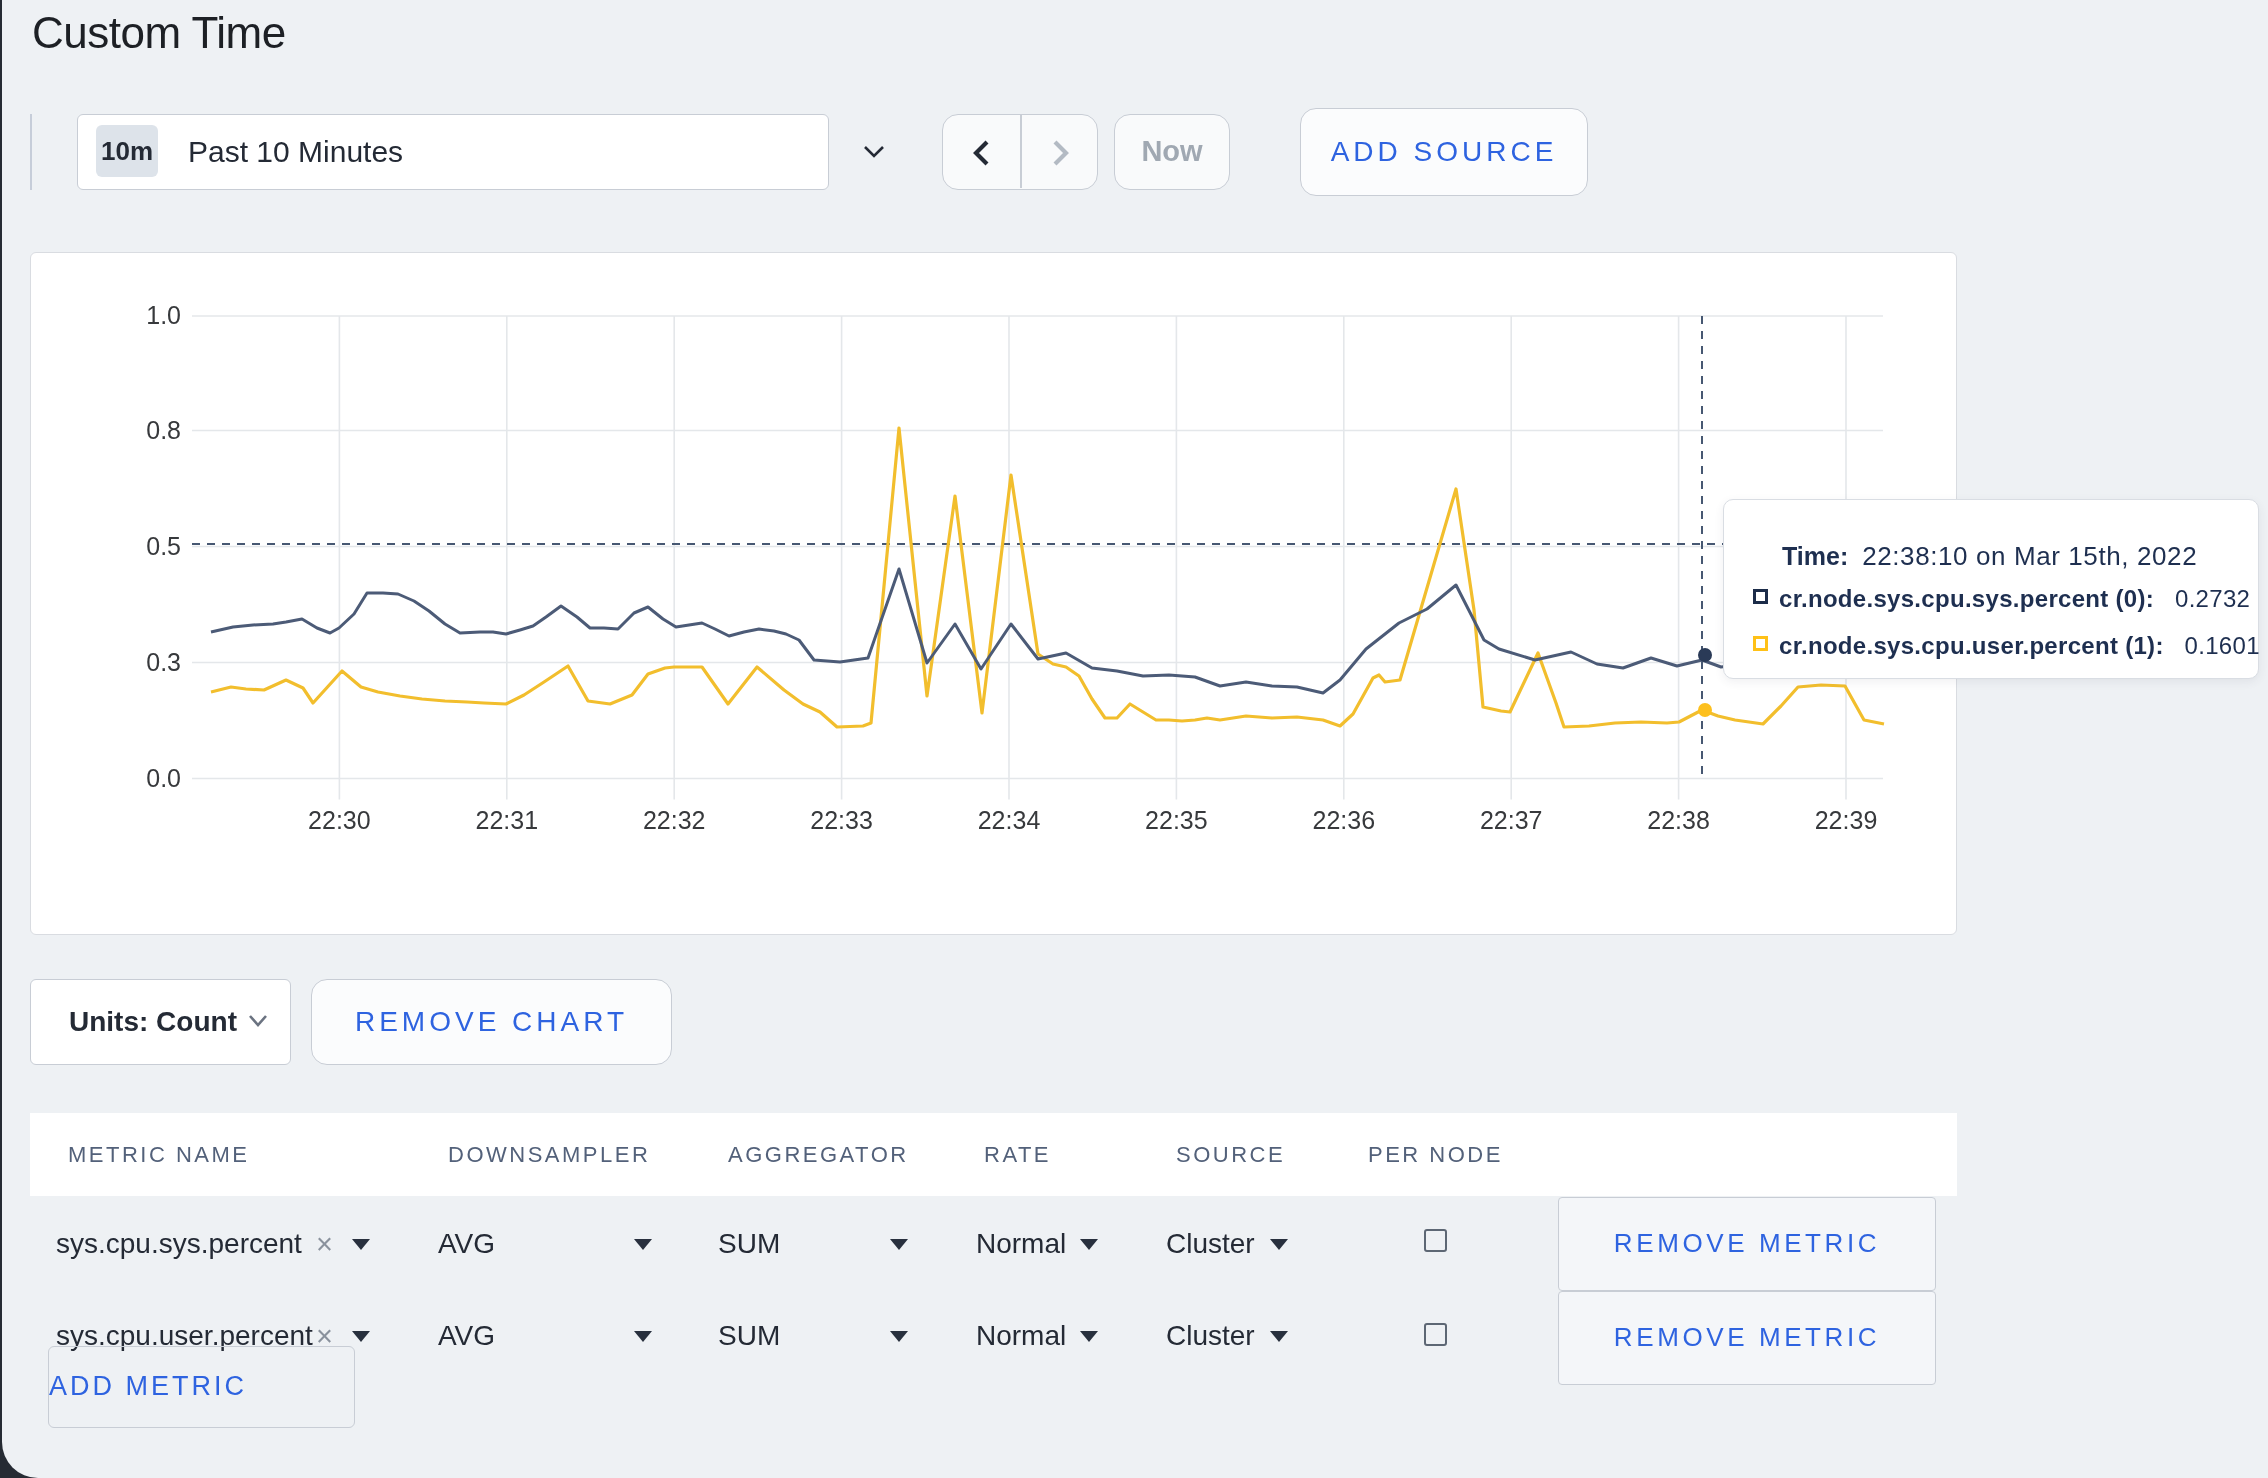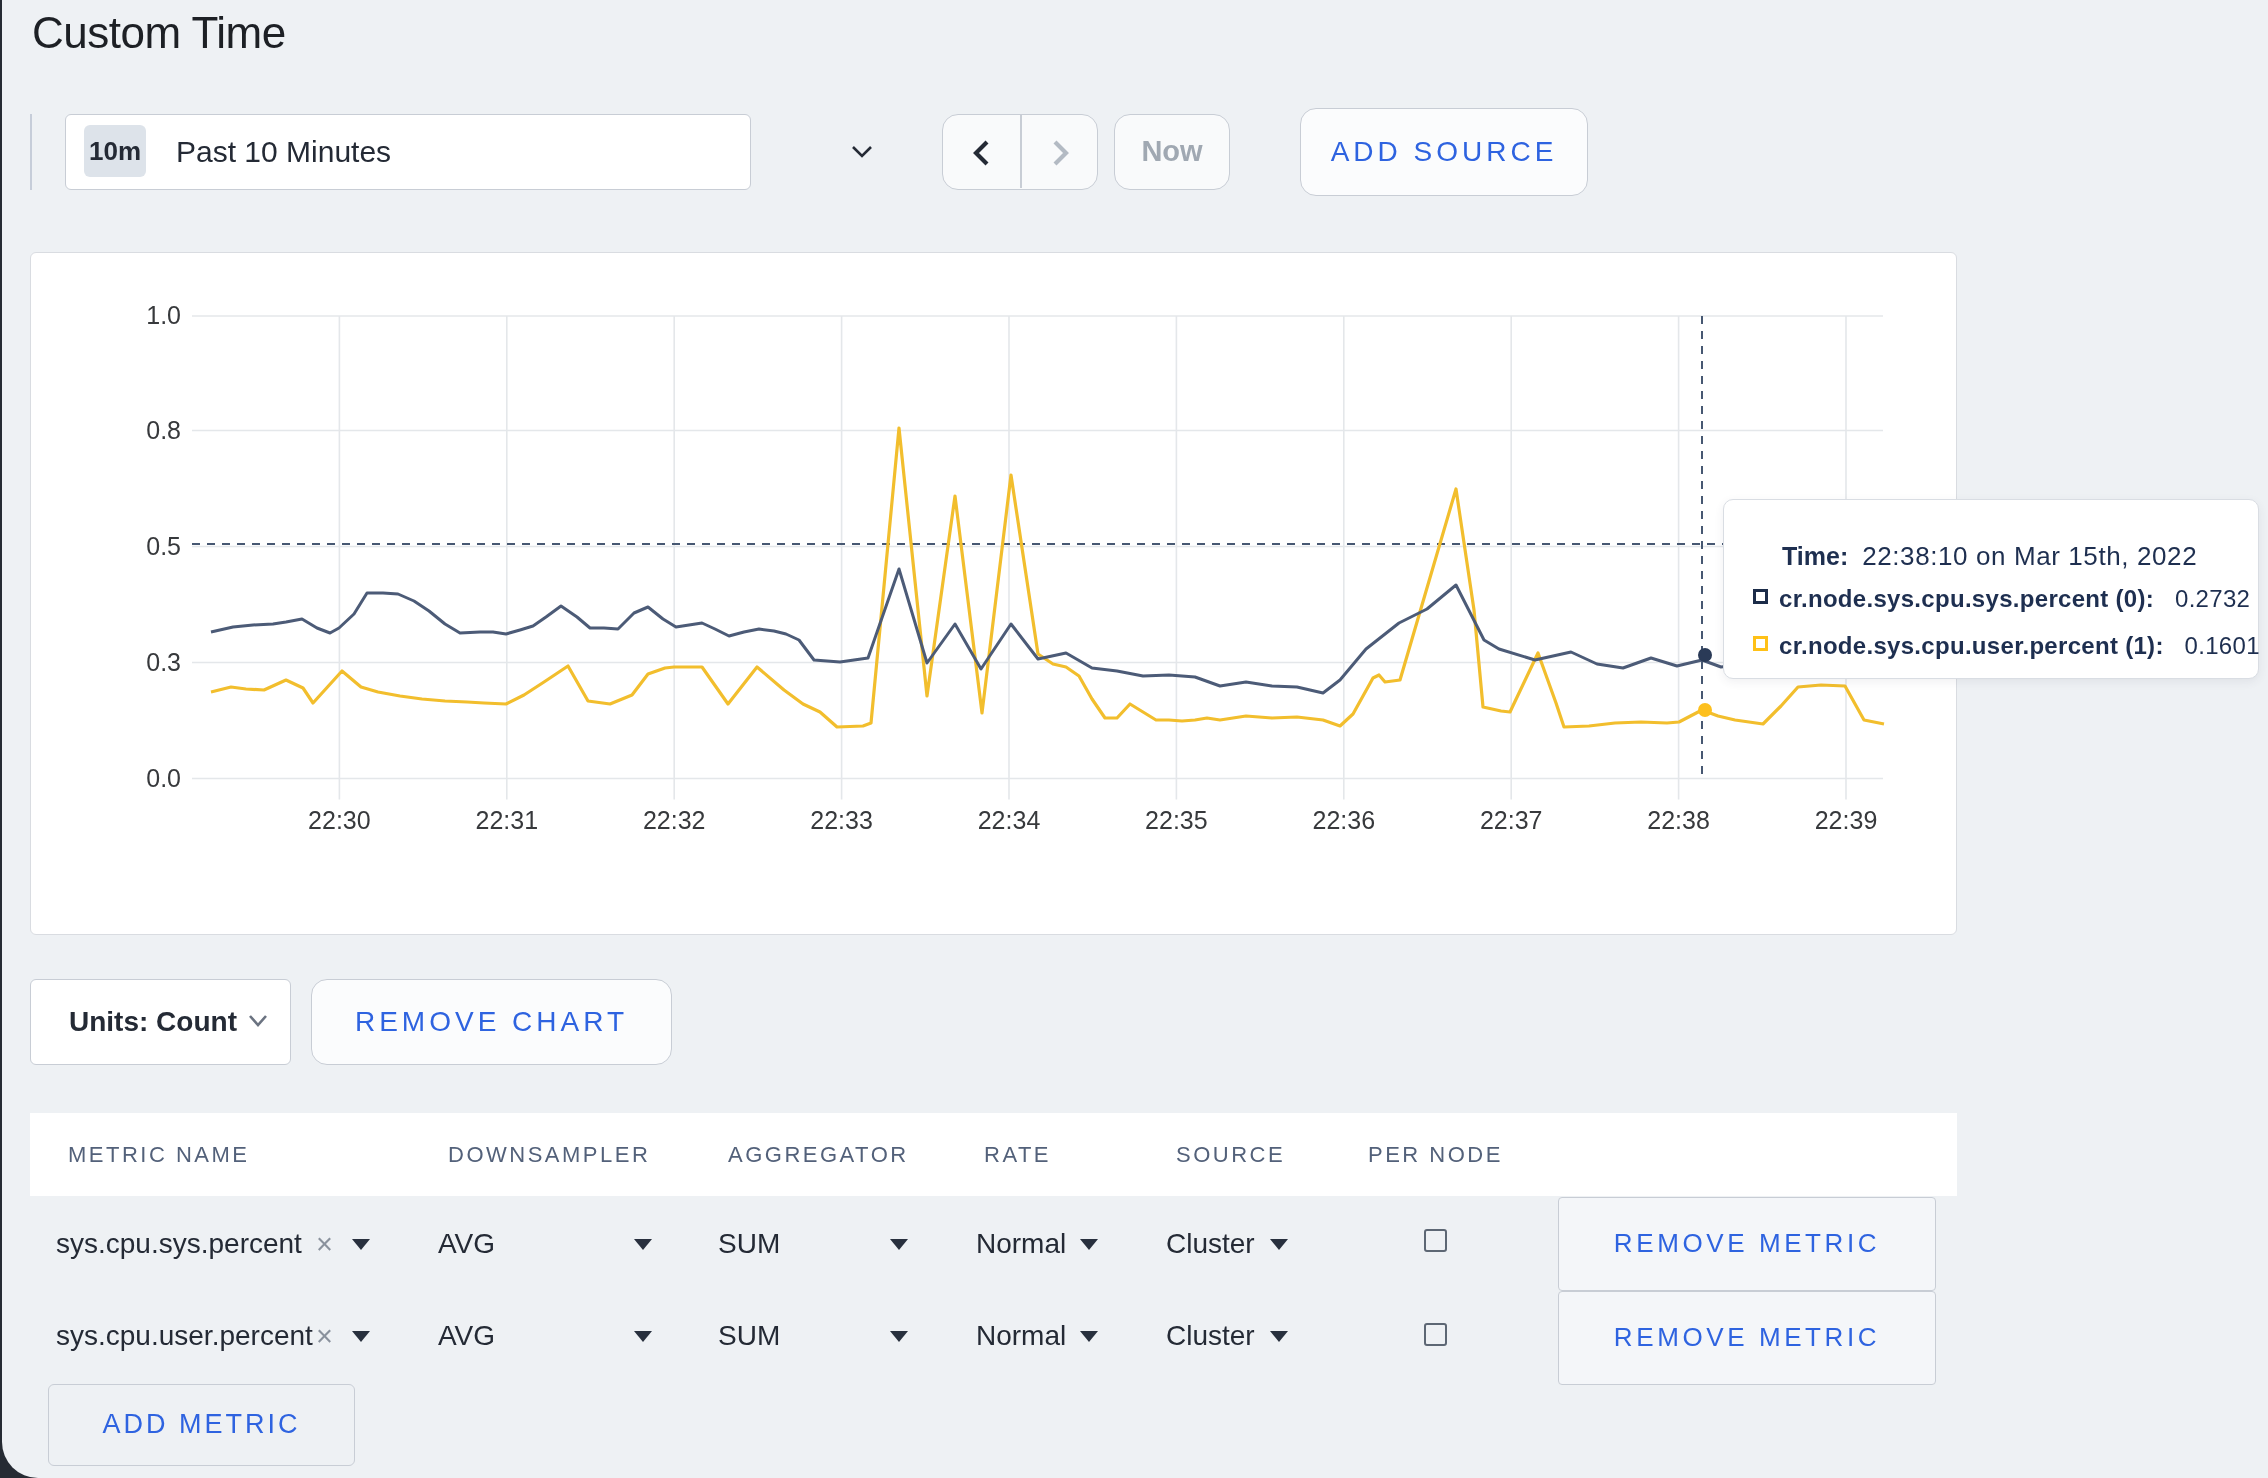--- a/index.html
+++ b/index.html
@@ -6,21 +6,21 @@
 .abs { position:absolute; }
 .btn { position:absolute; border:1.5px solid #c8cdd5; border-radius:16px; background:#f9fafb; }
 .blue { color:#2e63e0; letter-spacing:4px; font-weight:500; }
 </style></head><body>
 <div class="abs" style="left:0;top:0;width:2px;height:1478px;background:#262b33"></div>
 <div class="abs" style="left:0;top:1412px;width:40px;height:66px;background:#262b33"></div>
 <div class="abs" style="left:2px;top:1410px;width:44px;height:68px;background:#eef1f4;border-bottom-left-radius:36px"></div>
 <div class="abs" style="left:32px;top:8px;font-size:44px;color:#1d2025;letter-spacing:-0.5px">Custom Time</div>
 
 <div class="abs" style="left:30px;top:114px;width:2px;height:76px;background:#c6cdd9"></div>
-<div class="abs" style="left:65px;top:114px;width:686px;height:76px;background:#fff;border:1.5px solid #c8cdd5;border-radius:6px">
+<div class="abs" style="left:77px;top:114px;width:752px;height:76px;background:#fff;border:1.5px solid #c8cdd5;border-radius:6px">
   <div class="abs" style="left:18px;top:10px;width:62px;height:52px;background:#dde3ea;border-radius:6px;text-align:center;line-height:52px;font-size:26px;font-weight:bold;color:#242a35">10m</div>
   <div class="abs" style="left:110px;top:0;height:73px;line-height:73px;font-size:30px;color:#242a35">Past 10 Minutes</div>
   <svg class="abs" style="left:784px;top:29px" width="24" height="15" viewBox="0 0 24 15">
       <path d="M3 3 L12 12 L21 3" fill="none" stroke="#242a35" stroke-width="2.6"></path>
     </svg>
 </div>
 <div class="btn" style="left:942px;top:114px;width:156px;height:76px">
   <div class="abs" style="left:77px;top:0;width:1.5px;height:73px;background:#c8cdd5"></div>
   <svg class="abs" style="left:26px;top:25px" width="26" height="26" viewBox="0 0 26 26">
       <path d="M18 2 L7 13 L18 24" fill="none" stroke="#242a35" stroke-width="4.2"></path>
@@ -121,12 +121,12 @@
   <span class="abs" style="left:976px">Normal</span>
   <span class="abs" style="left:1166px">Cluster</span>
 </div>
 <div class="abs" style="left:352px;top:1331px;width:0;height:0;border-left:9px solid transparent;border-right:9px solid transparent;border-top:11px solid #28303e"></div>
 <div class="abs" style="left:634px;top:1331px;width:0;height:0;border-left:9px solid transparent;border-right:9px solid transparent;border-top:11px solid #28303e"></div>
 <div class="abs" style="left:890px;top:1331px;width:0;height:0;border-left:9px solid transparent;border-right:9px solid transparent;border-top:11px solid #28303e"></div>
 <div class="abs" style="left:1080px;top:1331px;width:0;height:0;border-left:9px solid transparent;border-right:9px solid transparent;border-top:11px solid #28303e"></div>
 <div class="abs" style="left:1270px;top:1331px;width:0;height:0;border-left:9px solid transparent;border-right:9px solid transparent;border-top:11px solid #28303e"></div>
 <div class="abs" style="left:1424px;top:1323px;width:23px;height:23px;border:2.5px solid #5d6774;border-radius:3px"></div>
 <div class="abs" style="left:1558px;top:1291px;width:378px;height:94px;border:1.5px solid #c8cdd5;border-radius:4px;background:#f4f6f9;text-align:center;line-height:91px;font-size:26px"><span class="blue" style="letter-spacing:3.6px">REMOVE METRIC</span></div>
-<div class="abs" style="left:48px;top:1384px;width:307px;height:82px;border:1.5px solid #c8cdd5;border-radius:6px;text-align:center;line-height:79px;font-size:27px"><span class="blue" style="letter-spacing:3px">ADD METRIC</span></div>
+<div class="abs" style="left:48px;top:1346px;width:307px;height:82px;border:1.5px solid #c8cdd5;border-radius:6px;text-align:left;line-height:79px;font-size:27px"><span class="blue" style="letter-spacing:3px">ADD METRIC</span></div>
 </body></html>

